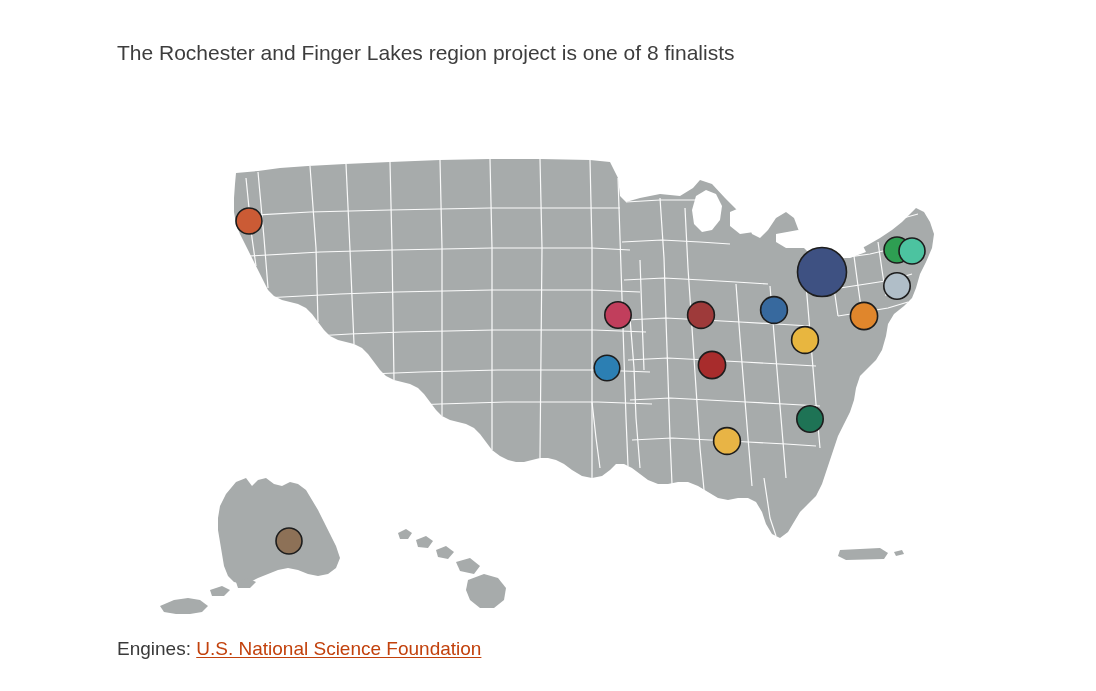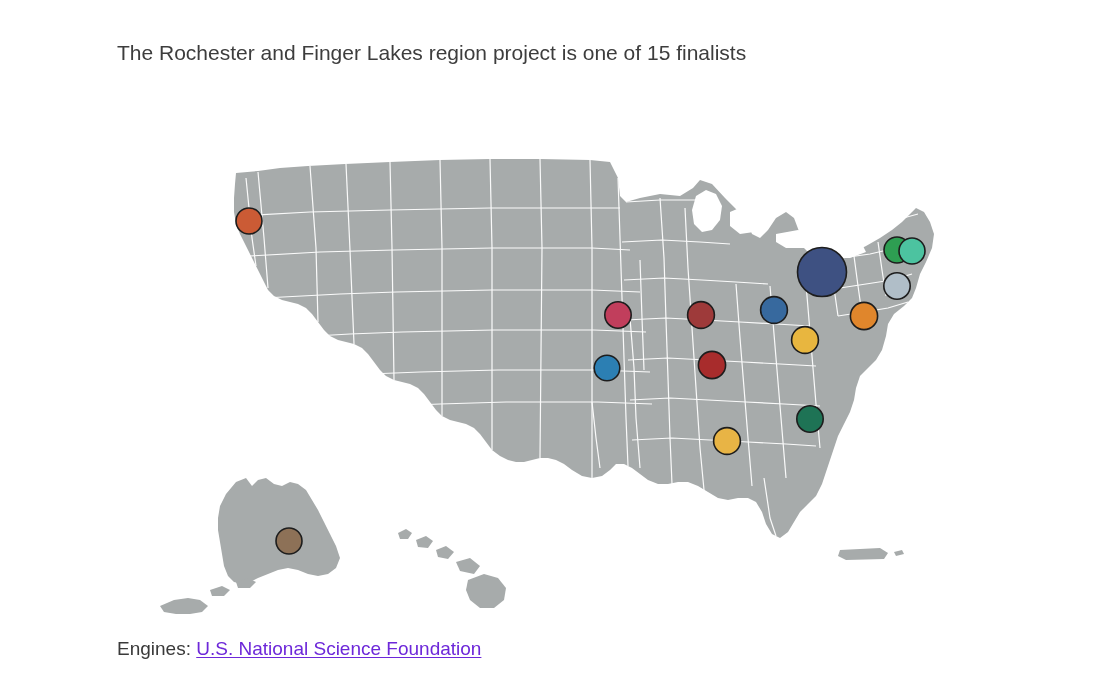--- a/index.html
+++ b/index.html
@@ -73,34 +73,34 @@
   
   .source {
     position: absolute;
     left: 117px;
     top: 638px;
     font-size: 19px;
     color: #3a3a3a;
     white-space: nowrap;
   }
   .source-link {
-    color: #6d28d9;
+    color: #c2410c;
     text-decoration: underline;
     text-underline-offset: 2px;
     cursor: pointer;
     text-align: center;
   }
 </style>
 </head>
 <body>
 
 <div id="page">
 
   <div class="header">
-    <p class="chart-subtitle">The Rochester and Finger Lakes region project is one of 15 finalists</p>
+    <p class="chart-subtitle">The Rochester and Finger Lakes region project is one of 8 finalists</p>
   </div>
 
   <div class="map-wrap">
     <svg class="map-svg" viewBox="0 0 820 485" xmlns="http://www.w3.org/2000/svg">
 
       <g>
         <path class="land-nostroke" d="M 96,35 L 118,33 L 140,30 L 168,28 L 205,26 L 250,24 L 300,22 L 350,21 L 400,21
              L 450,22 L 470,24 L 478,40 L 480,58 L 486,64 L 500,60 L 520,56 L 540,58 L 553,50
              L 560,42 L 572,46 L 585,60 L 600,75 L 608,86 L 612,96 L 620,100 L 628,92 L 636,80
              L 646,74 L 654,80 L 660,96 L 664,110 L 672,118 L 690,120 L 710,116 L 726,108

